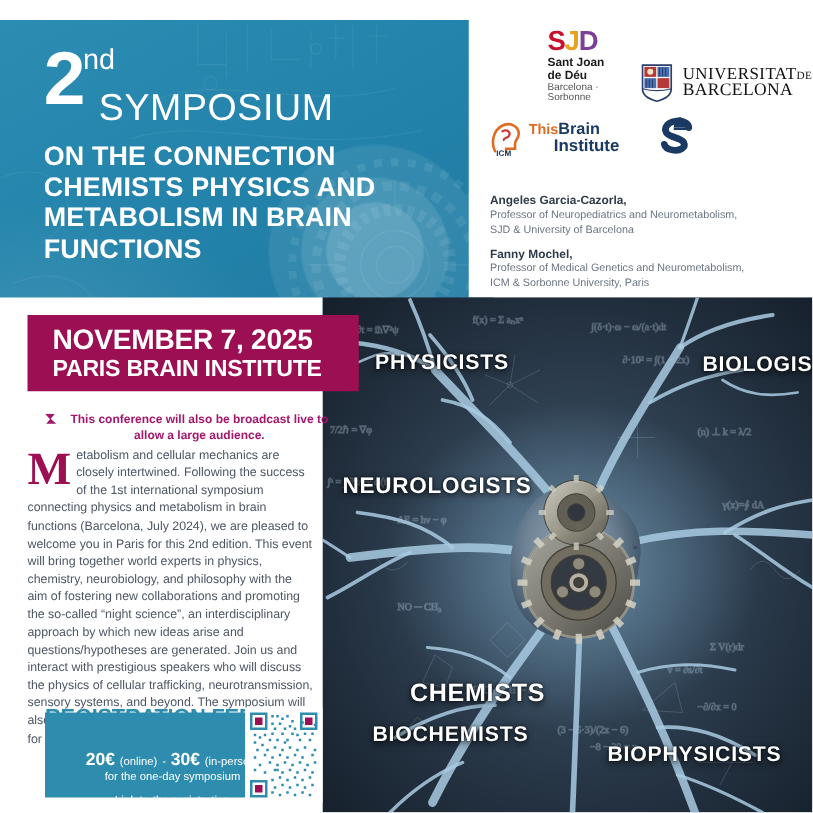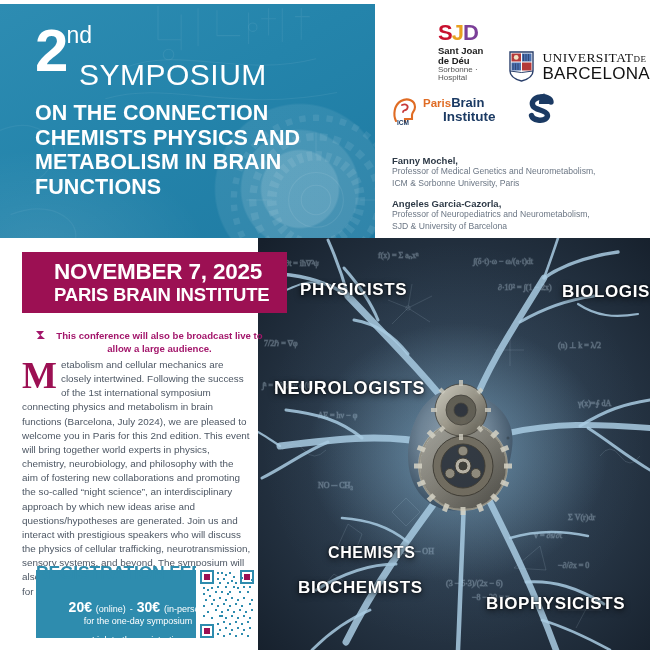--- a/index.html
+++ b/index.html
@@ -1,21 +1,21 @@
 <!DOCTYPE html>
 <html><head>
 <meta charset="utf-8">
 <style>
   html,body{margin:0;padding:0;background:#fff;}
   body{width:650px;height:650px;overflow:hidden;font-family:"Liberation Sans",sans-serif;}
   #poster{position:relative;width:650px;height:650px;overflow:hidden;background:#fff;}
 
   
   .header{position:absolute;left:0;top:0;width:650px;height:238px;}
-  .hdr-blue{position:absolute;left:0;top:4px;width:395px;height:238px;
+  .hdr-blue{position:absolute;left:0;top:16px;width:395px;height:238px;
     background:
       radial-gradient(circle at 300px 185px, rgba(255,255,255,.13) 0 38px, rgba(255,255,255,0) 40px),
       radial-gradient(circle at 300px 185px, rgba(255,255,255,.10) 42px 58px, rgba(255,255,255,0) 60px),
       radial-gradient(circle at 300px 185px, rgba(255,255,255,.08) 64px 84px, rgba(255,255,255,0) 86px),
       radial-gradient(ellipse 240px 150px at 40px 250px, rgba(255,255,255,.10), rgba(255,255,255,0) 70%),
       linear-gradient(150deg,#2d8cb2 0%,#2484ab 45%,#1f7aa2 100%);
     overflow:hidden;}
   .hdr-wm{position:absolute;inset:0;opacity:.5;pointer-events:none;}
   .hdr-white{position:absolute;left:375px;top:0;width:275px;height:238px;background:#fff;}
 
@@ -32,21 +32,21 @@
   .sjd-letters{font-size:22px;font-weight:800;letter-spacing:-1px;}
   .sjd-s{color:#c8102e;}.sjd-j{color:#e8a020;}.sjd-d{color:#7b3f98;}
   .sjd-l1{font-size:9.5px;font-weight:700;color:#1b1b1b;margin-top:2px;}
   .sjd-l2{font-size:8px;font-weight:400;color:#555;margin-top:1px;}
 
   .ub{display:flex;align-items:center;gap:8px;}
   .ub-crest{width:25px;height:31px;}
   .ub-txt{line-height:1.02;color:#111;}
   .ub-t1{font-family:"Liberation Serif",serif;font-size:13.5px;letter-spacing:.4px;}
   .ub-t1 .sm{font-size:9px;}
-  .ub-t2{font-family:Liberation Sans, sans-serif;font-size:17px;letter-spacing:.3px;}
+  .ub-t2{font-family:Liberation Serif, serif;font-size:14px;letter-spacing:.3px;}
 
   .logo-row2{position:absolute;left:392px;top:93px;display:flex;align-items:center;gap:30px;}
   .icm{display:flex;align-items:center;gap:5px;}
   .icm-txt{line-height:1.02;}
   .icm-t1{font-size:13px;font-weight:800;color:#1b3a63;}
   .icm-t1 .paris{color:#e06c24;font-size:11.5px;font-weight:700;}
   .icm-t2{font-size:13.5px;font-weight:800;color:#1b3a63;margin-left:20px;}
   .sorb{display:flex;align-items:center;gap:7px;}
   .sorb-txt{line-height:1.05;color:#d4202a;font-weight:800;font-size:14px;letter-spacing:.3px;}
 
@@ -56,21 +56,21 @@
 
   
   .photo{position:absolute;left:258px;top:238px;width:392px;height:412px;overflow:hidden;background:#1c2733;}
 
   .labels .lbl{position:absolute;color:#fff;font-weight:800;letter-spacing:.6px;
     text-shadow:0 2px 6px rgba(0,0,0,.75),0 0 2px rgba(0,0,0,.9);white-space:nowrap;}
 
   
   .leftcol{position:absolute;left:0;top:238px;width:258px;height:412px;background:#fff;}
   .datebar{position:absolute;left:22px;top:252px;width:265px;height:61px;background:#9c1053;
-    display:flex;flex-direction:column;justify-content:center;padding-left:32px;box-sizing:border-box;}
+    display:flex;flex-direction:column;justify-content:center;padding-left:20px;box-sizing:border-box;}
   .db1{color:#fff;font-size:22.5px;font-weight:800;letter-spacing:-.2px;line-height:1.08;}
   .db2{color:#fff;font-size:18.5px;font-weight:800;letter-spacing:-.2px;line-height:1.08;}
 
   .bcast{position:absolute;left:36px;top:330px;width:232px;display:flex;gap:5px;text-align:center;}
   .bcast-ic{flex:0 0 auto;margin-top:1px;}
   .bcast-tx{color:#a3166b;font-size:9.6px;font-weight:700;line-height:1.35;}
 
   .body-tx{position:absolute;left:22px;top:358px;width:230px;color:#4c5663;
     font-size:9.9px;line-height:1.43;text-align:left;}
   .dropcap{float:left;color:#9c1053;font-size:37px;font-weight:700;line-height:.84;
@@ -127,21 +127,21 @@
         <div class="sym-sub">ON THE CONNECTION CHEMISTS PHYSICS AND METABOLISM IN BRAIN FUNCTIONS</div>
       </div>
     </div>
 
     <div class="hdr-white"></div>
 
     <div class="logo-row1">
       <div class="sjd">
         <div class="sjd-letters"><span class="sjd-s">S</span><span class="sjd-j">J</span><span class="sjd-d">D</span></div>
         <div class="sjd-l1">Sant Joan de Déu</div>
-        <div class="sjd-l2">Sorbonne · Hospital</div>
+        <div class="sjd-l2">Barcelona · Sorbonne</div>
       </div>
 
       <div class="ub">
         <svg class="ub-crest" viewBox="0 0 25 31">
           <path d="M1 1 H24 V20 Q24 27 12.5 30 Q1 27 1 20 Z" fill="#ffffff" stroke="#2a3f6b" stroke-width="1.4"></path>
           <rect x="2.5" y="2.5" width="9.5" height="8" fill="#b43a3a"></rect>
           <rect x="13" y="2.5" width="9.5" height="8" fill="#4a6fae"></rect>
           <rect x="2.5" y="11.5" width="9.5" height="8" fill="#4a6fae"></rect>
           <rect x="13" y="11.5" width="9.5" height="8" fill="#b43a3a"></rect>
           <circle cx="7.2" cy="6.4" r="2.4" fill="#f2e2c4"></circle>
@@ -158,48 +158,48 @@
     </div>
 
     <div class="logo-row2">
       <div class="icm">
         <svg width="26" height="30" viewBox="0 0 26 30">
           <path d="M4 26 C1 20 2 10 9 6 C16 2 23 6 23 12 C23 16 20 17 20 20 L20 24 L13 24 L13 27" fill="none" stroke="#e06c24" stroke-width="2.1" stroke-linecap="round"></path>
           <path d="M10 10 C14 8 17 11 15 14 C13 16 11 15 11 17" fill="none" stroke="#c83a3a" stroke-width="1.8" stroke-linecap="round"></path>
           <text x="5" y="30" font-family="Liberation Sans, sans-serif" font-size="6.5" font-weight="800" fill="#1b3a63">ICM</text>
         </svg>
         <div class="icm-txt">
-          <div class="icm-t1"><span class="paris">Paris</span><span>Brain</span></div>
+          <div class="icm-t1"><span class="paris">This</span><span>Brain</span></div>
           <div class="icm-t2">Institute</div>
         </div>
       </div>
 
       <div class="sorb">
         <svg width="34" height="34" viewBox="0 0 34 34">
           <path d="M25 9 C25 5 19 3 14 4 C8 5 5 9 7 13 C9 17 19 17 21 21 C23 25 18 28 12 27 C8 26.4 6 24.5 5.5 22.5" fill="none" stroke="#1b3a63" stroke-width="5.4" stroke-linecap="round"></path>
           <path d="M13 9 C13 5.5 16 3.5 18 2 C20 3.5 23 5.5 23 9 Z" fill="#1b3a63"></path>
           <rect x="13" y="9" width="10" height="2" fill="#1b3a63"></rect>
           <path d="M18 0.5 L18 2.6" stroke="#1b3a63" stroke-width="1.1"></path>
         </svg>
       </div>
     </div>
 
     <div class="speakers">
       <div>
+        <div class="sp-name">Angeles Garcia-Cazorla,</div>
+        <div class="sp-role">
+          <span>Professor of Neuropediatrics and Neurometabolism,</span><br>
+          <span>SJD &amp; University of Barcelona</span>
+        </div>
+      </div>
+      <div>
         <div class="sp-name">Fanny Mochel,</div>
         <div class="sp-role">
           <span>Professor of Medical Genetics and Neurometabolism,</span><br>
           <span>ICM &amp; Sorbonne University, Paris</span>
-        </div>
-      </div>
-      <div>
-        <div class="sp-name">Angeles Garcia-Cazorla,</div>
-        <div class="sp-role">
-          <span>Professor of Neuropediatrics and Neurometabolism,</span><br>
-          <span>SJD &amp; University of Barcelona</span>
         </div>
       </div>
     </div>
   </div>
 
   <div class="photo">
     <svg width="392" height="412" viewBox="0 0 392 412">
       <defs>
         <radialGradient id="bgGrad" cx="52%" cy="52%" r="72%">
           <stop offset="0%" stop-color="#46596b"></stop>
@@ -347,21 +347,21 @@
       </g>
 
       <rect width="392" height="412" fill="none"></rect>
       <rect width="392" height="412" fill="url(#glow)" opacity="0.15"></rect>
     </svg>
 
     <div class="labels">
       <div class="lbl" style="left:42px;top:42px;font-size:17px;">PHYSICISTS</div>
       <div class="lbl" style="left:274px;top:44px;font-size:17px;margin-left:30px;">BIOLOGISTS</div>
       <div class="lbl" style="left:16px;top:140px;font-size:18px;">NEUROLOGISTS</div>
-      <div class="lbl" style="left:70px;top:306px;font-size:16px;">CHEMISTS</div>
+      <div class="lbl" style="left:70px;top:306px;font-size:20px;">CHEMISTS</div>
       <div class="lbl" style="left:40px;top:340px;font-size:17px;">BIOCHEMISTS</div>
       <div class="lbl" style="left:228px;top:356px;font-size:17px;">BIOPHYSICISTS</div>
     </div>
   </div>
 
   <div class="leftcol"></div>
 
   <div class="datebar">
     <div class="db1">NOVEMBER 7, 2025</div>
     <div class="db2">PARIS BRAIN INSTITUTE</div>

